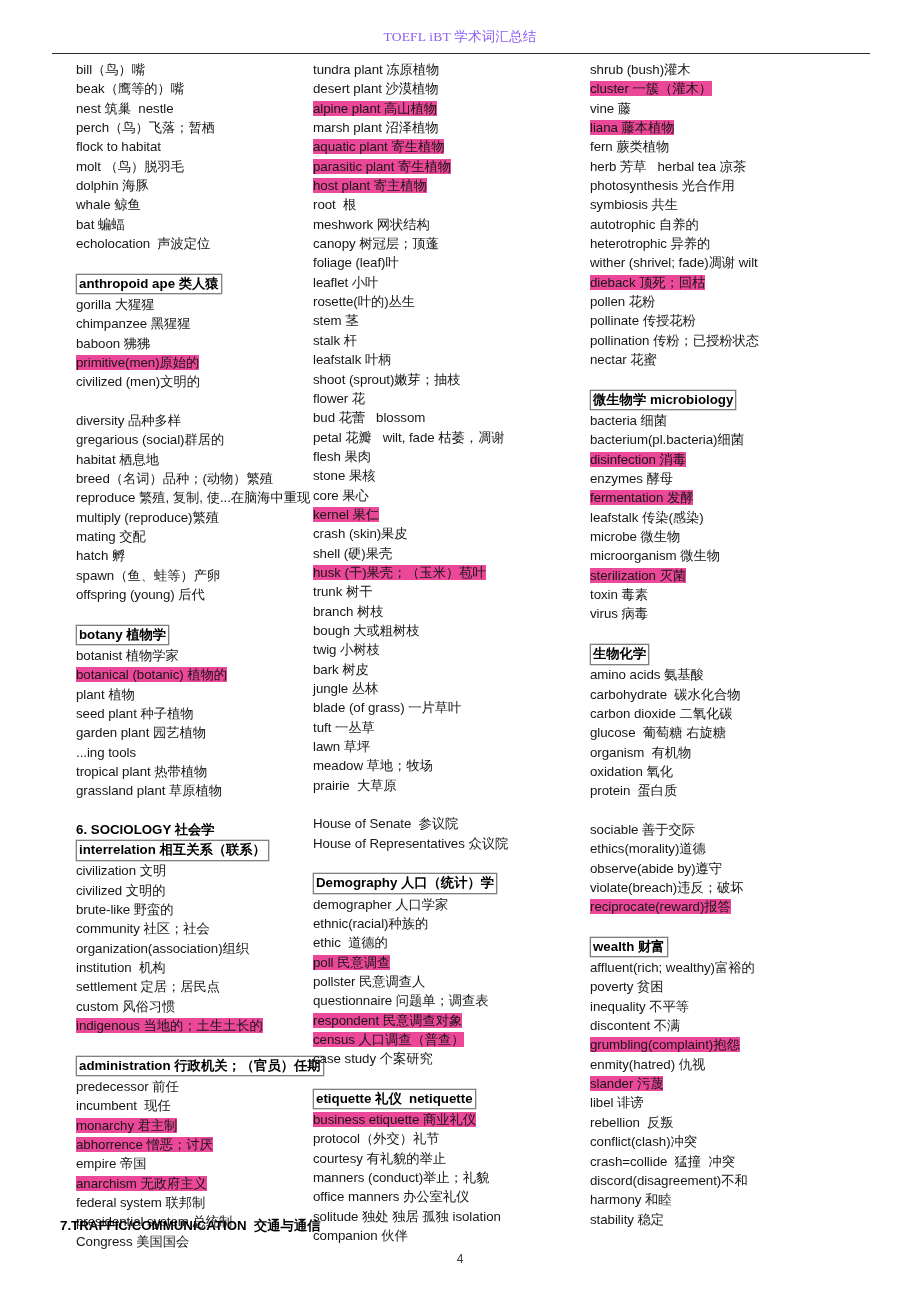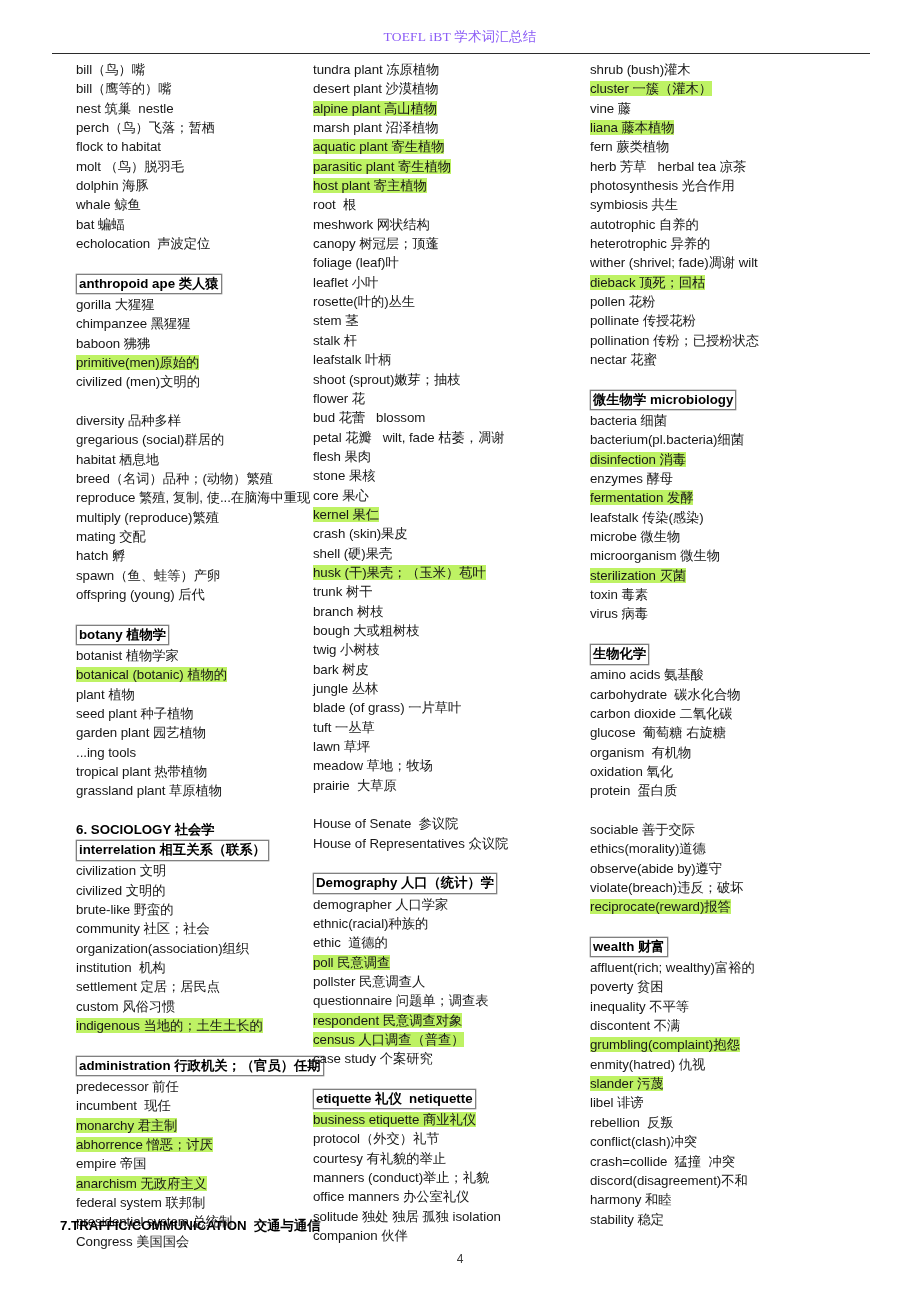--- a/index.html
+++ b/index.html
@@ -70,21 +70,21 @@
     color: #161616;
     letter-spacing: -0.05px;
   }
   .line-wrap {
     line-height: 19.35px;
     min-height: 19.35px;
   }
 
   
   .mark {
-    background: #bef264;
+    background: #ec4899;
   }
 
   
   .spacer {
     height: 19.35px;
     line-height: 19.35px;
   }
 
   
   .boxed {
@@ -132,21 +132,21 @@
 
 <div class="page">
 
   <div class="page-header">TOEFL iBT  学术词汇总结</div>
 
   <div class="header-rule"></div>
 
   <div class="columns" id="columns-root">
       <div class="col col-1">
         <div class="entry"><span>bill（鸟）嘴</span></div>
-        <div class="entry"><span>bill（鹰等的）嘴</span></div>
+        <div class="entry"><span>beak（鹰等的）嘴</span></div>
         <div class="entry"><span>nest 筑巢  nestle</span></div>
         <div class="entry"><span>perch（鸟）飞落；暂栖</span></div>
         <div class="entry"><span>flock to habitat</span></div>
         <div class="entry"><span>molt （鸟）脱羽毛</span></div>
         <div class="entry"><span>dolphin 海豚</span></div>
         <div class="entry"><span>whale 鲸鱼</span></div>
         <div class="entry"><span>bat 蝙蝠</span></div>
         <div class="entry"><span>echolocation  声波定位</span></div>
         <div class="spacer">&nbsp;</div>
         <div class="line-wrap"><span class="boxed">anthropoid ape 类人猿</span></div>

